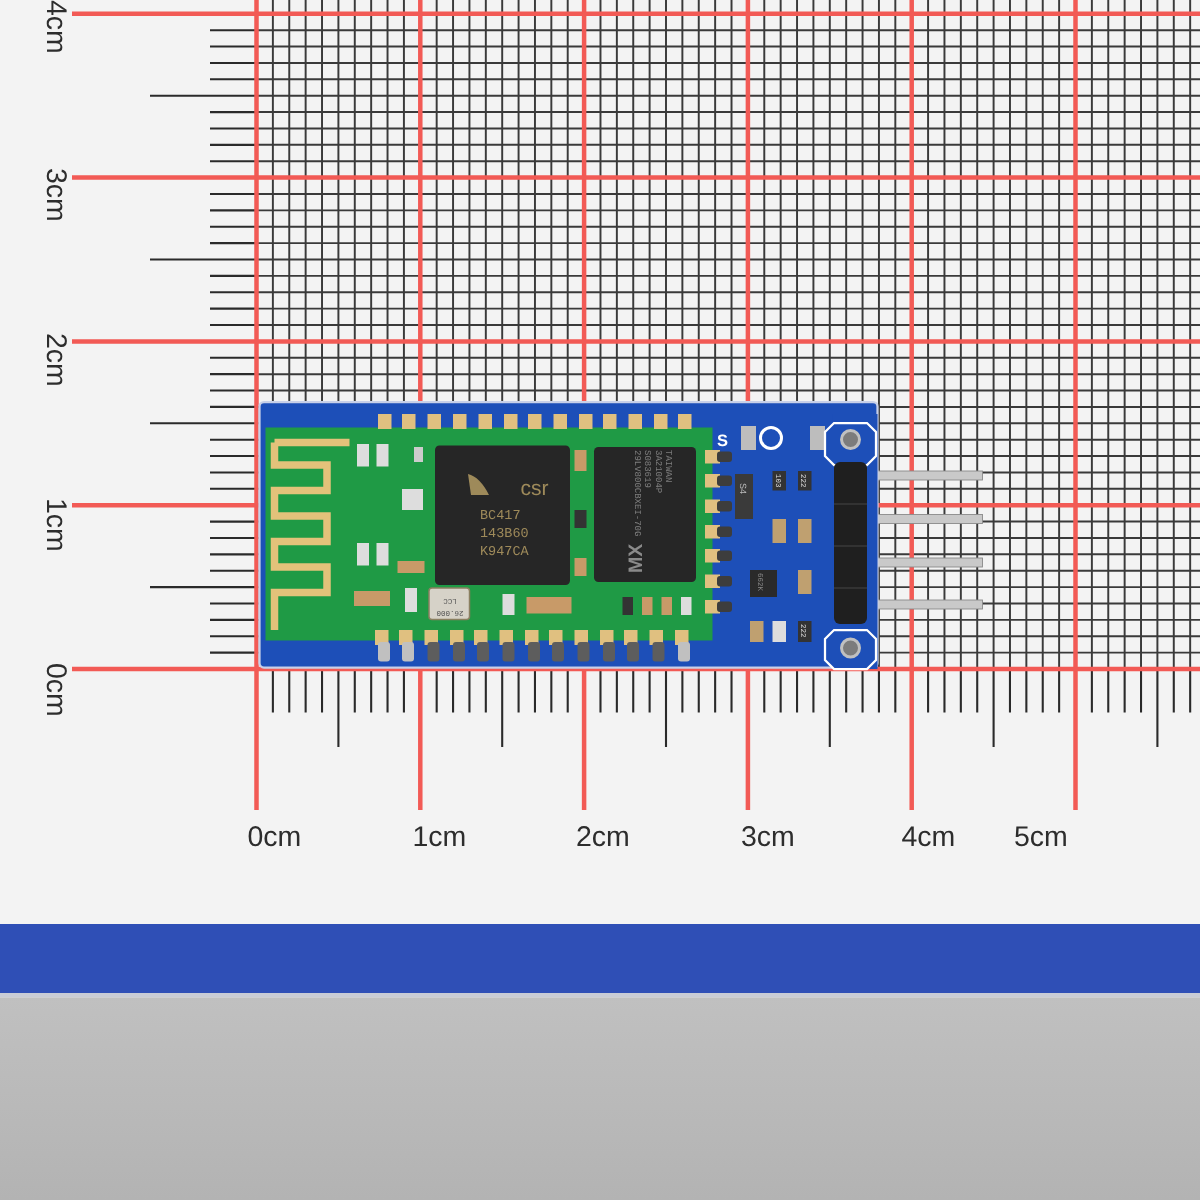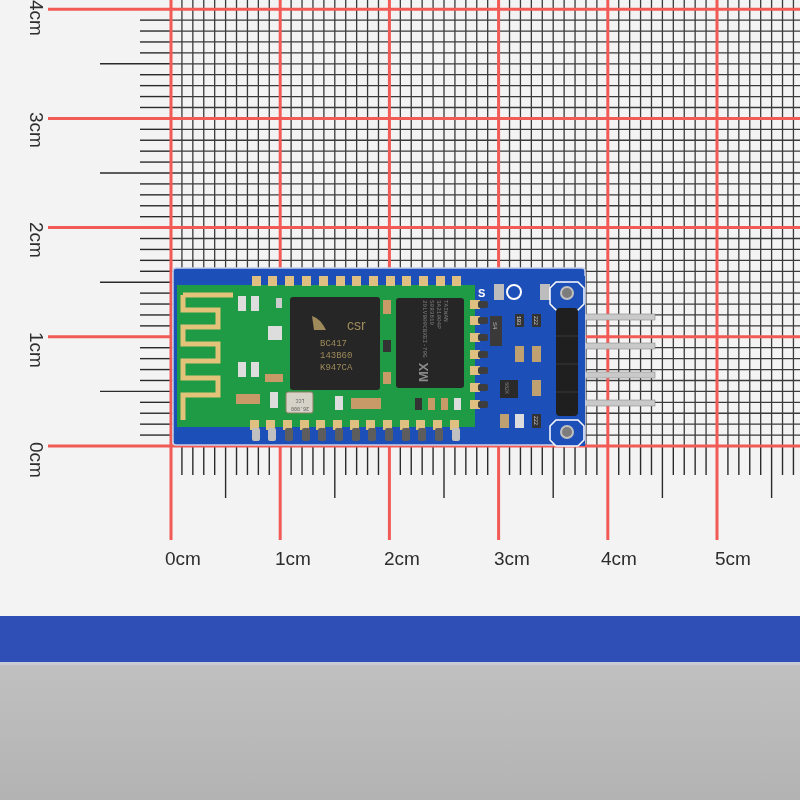--- a/index.html
+++ b/index.html
@@ -222,21 +222,21 @@
         <line x1="48" y1="118.40000000000003" x2="800" y2="118.40000000000003"></line>
         <line x1="48" y1="9.199999999999989" x2="800" y2="9.199999999999989"></line>
       </g>
   </svg>
 
   <span class="label" style="left:165px;top:548px;">0cm</span>
   <span class="label" style="left:275px;top:548px;">1cm</span>
   <span class="label" style="left:384px;top:548px;">2cm</span>
   <span class="label" style="left:494px;top:548px;">3cm</span>
   <span class="label" style="left:601px;top:548px;">4cm</span>
-  <span class="label" style="left:715px;top:548px;">5cm</span>
+  <span class="label" style="left:676px;top:548px;">5cm</span>
 
   <span class="vlabel" style="left:47px;top:0px;">4cm</span>
   <span class="vlabel" style="left:47px;top:112px;">3cm</span>
   <span class="vlabel" style="left:47px;top:222px;">2cm</span>
   <span class="vlabel" style="left:47px;top:332px;">1cm</span>
   <span class="vlabel" style="left:47px;top:442px;">0cm</span>
 
   <svg id="board" width="800" height="616">
 
     <g>

